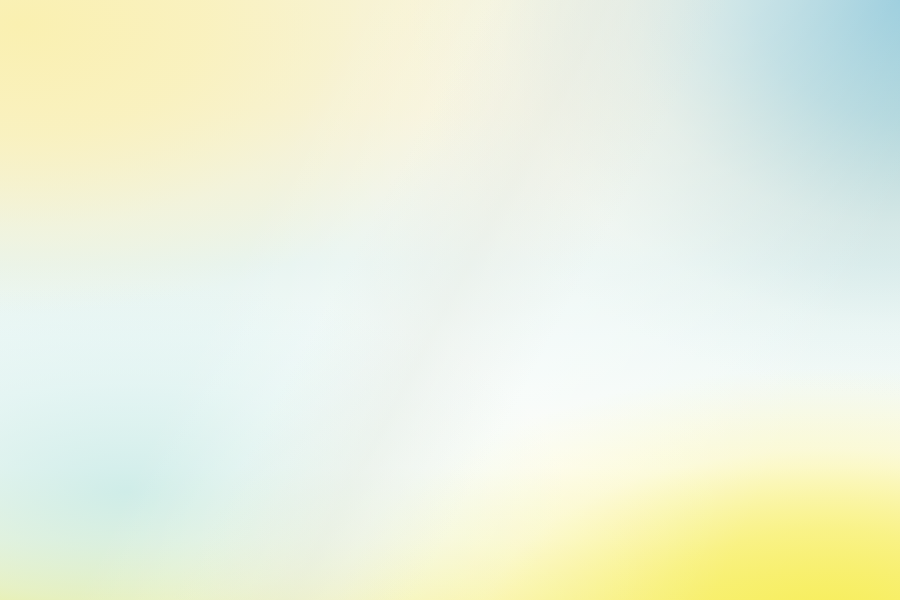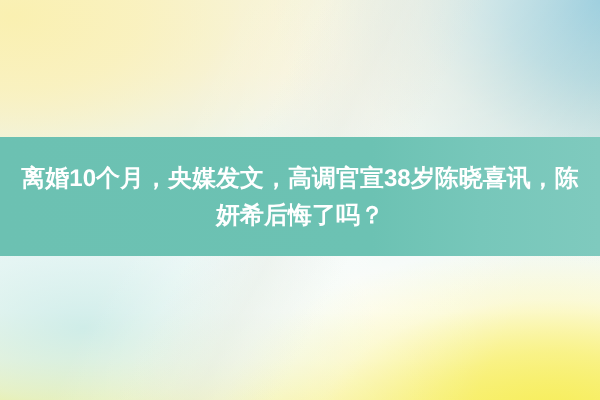--- a/index.html
+++ b/index.html
@@ -125,17 +125,14 @@
 <div id="card">
 
   <div class="bg-layer bg-base"></div>
   <div class="bg-layer bg-warm-left"></div>
   <div class="bg-layer bg-cool-right"></div>
   <div class="bg-layer bg-cyan-low"></div>
   <div class="bg-layer bg-yellow-low"></div>
   <div class="bg-layer bg-white-mid"></div>
   <div class="bg-layer bg-streak"></div>
 
-  <div id="headline-band">
-    <div id="headline">离婚10个月，央媒发文，高调官宣38岁陈晓喜讯，陈妍希后悔了吗？</div>
-  </div>
 
 </div>
 
 </body></html>

